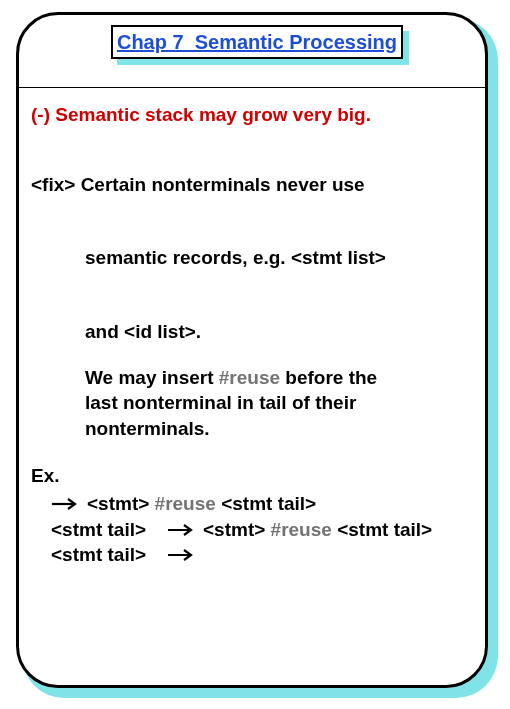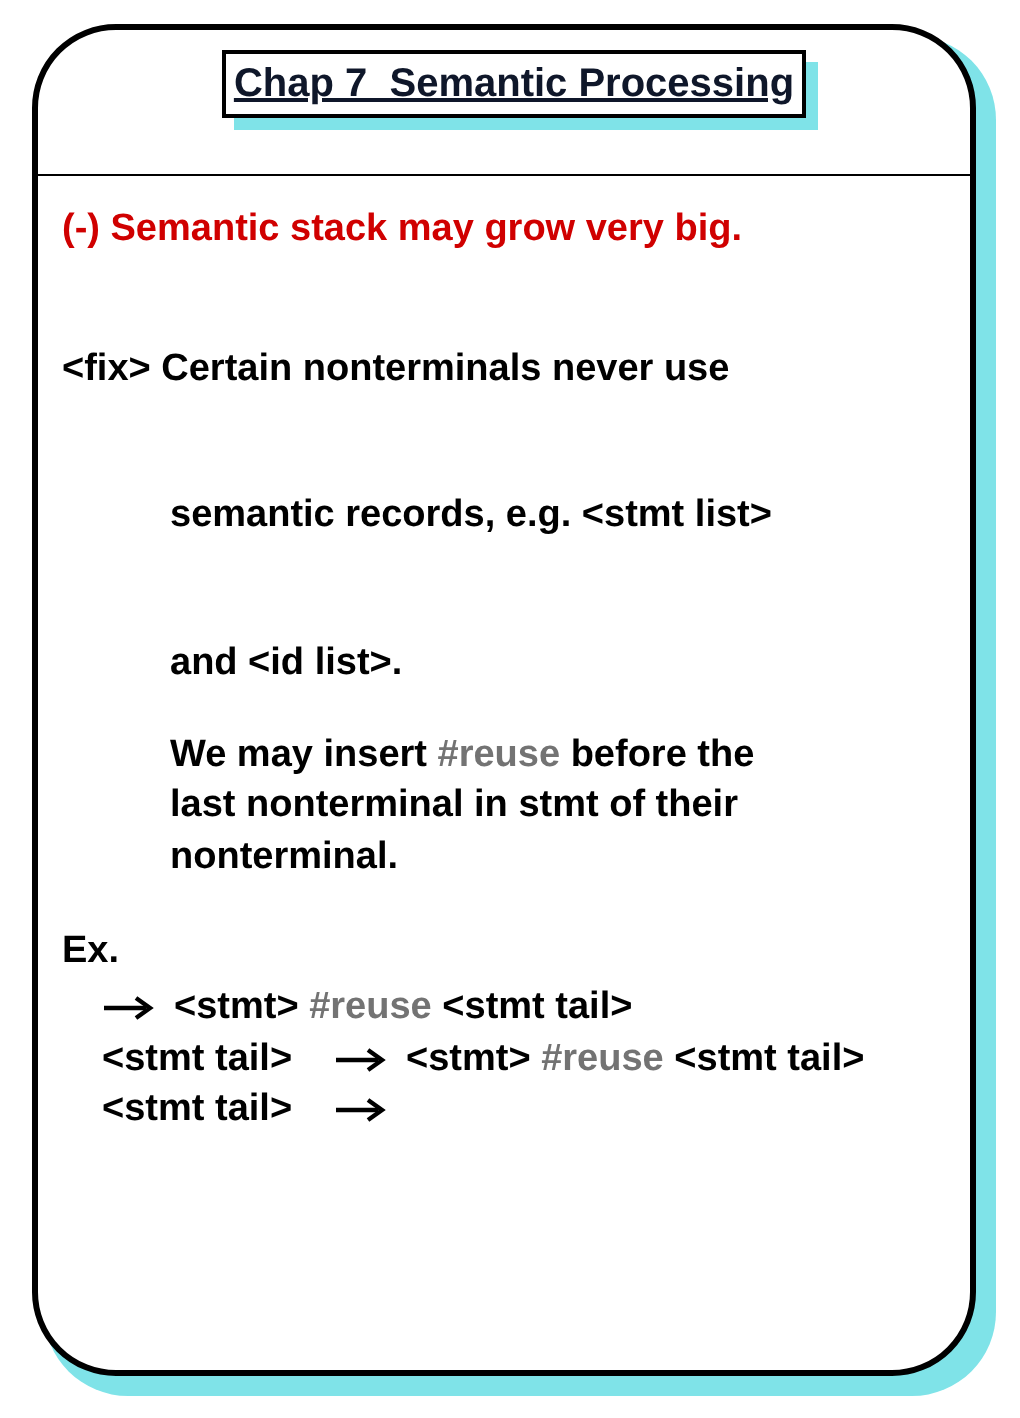--- a/index.html
+++ b/index.html
@@ -56,21 +56,21 @@
     width: 292px;
     height: 34px;
     border: 2px solid #000;
     background: #fff;
     box-sizing: border-box;
     display: flex;
     align-items: center;
     justify-content: center;
   }
   .title-text {
-    color: #0f172a;
+    color: #1d4ed8;
     font-weight: bold;
     font-size: 20px;
     text-decoration: underline;
     white-space: pre;
   }
   .body {
     padding: 14px 8px 0 12px;
     font-size: 19px;
     font-weight: bold;
     color: #000;
@@ -134,22 +134,22 @@
       <div class="fix-block">
         <span class="fix-line">&lt;fix&gt; Certain nonterminals never use</span>
         <span class="fix-cont">semantic records, e.g. &lt;stmt list&gt;</span>
         <span class="fix-cont">and &lt;id list&gt;.</span>
       </div>
 
       <div class="para2">
         <span class="l1">
           <span>We may insert  </span><span class="reuse">#reuse</span><span> before the</span>
         </span>
-        <span class="l1">last nonterminal in stmt of their</span>
-        <span class="l1">nonterminal.</span>
+        <span class="l1">last nonterminal in tail of their</span>
+        <span class="l1">nonterminals.</span>
       </div>
 
       <div class="ex-head">Ex.</div>
 
       <div class="prod">
         <span class="arrow">
           <svg width="30" height="14" viewBox="0 0 30 14">
               <line x1="1" y1="7" x2="22" y2="7" stroke="#000" stroke-width="2.2"></line>
               <polyline points="17,2 24,7 17,12" fill="none" stroke="#000" stroke-width="2.2"></polyline>
             </svg>

